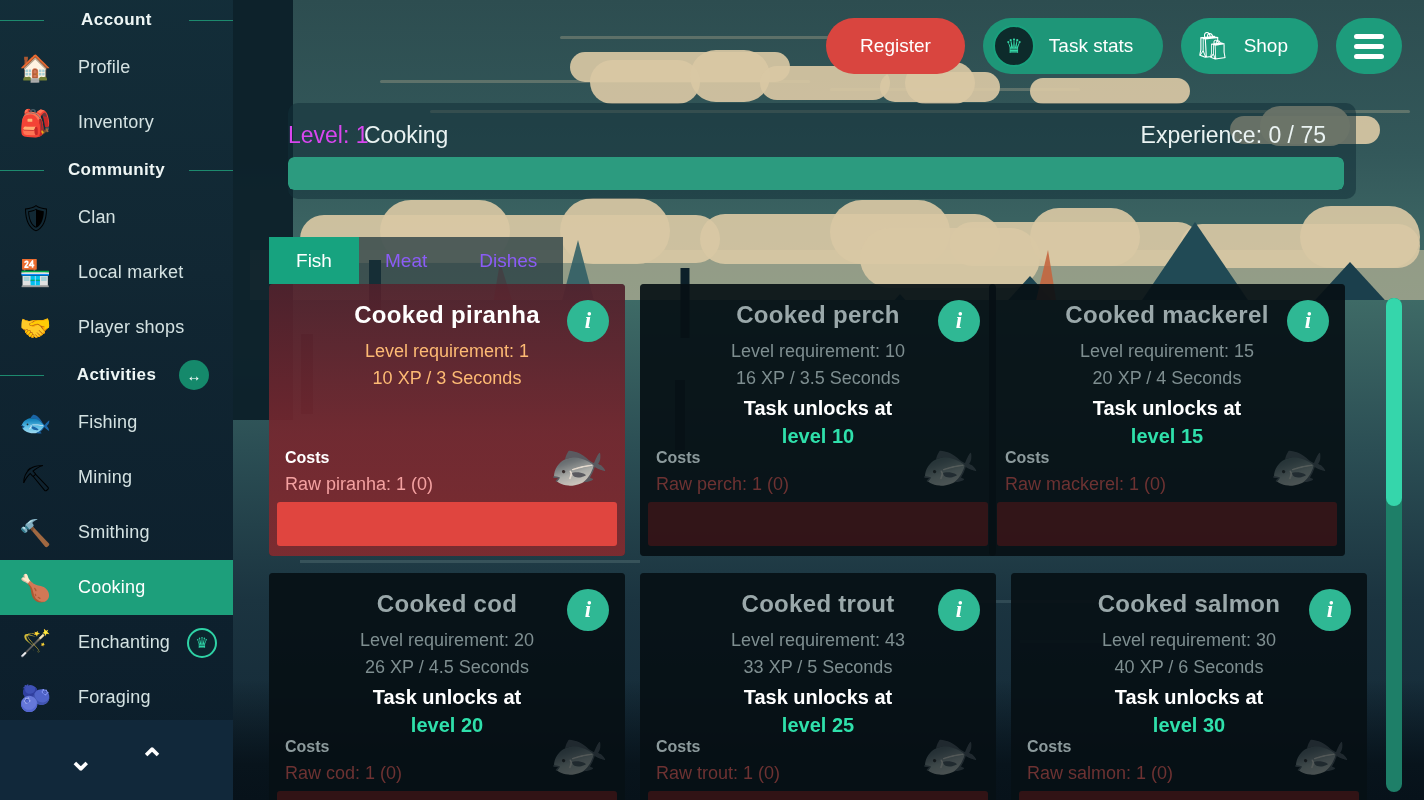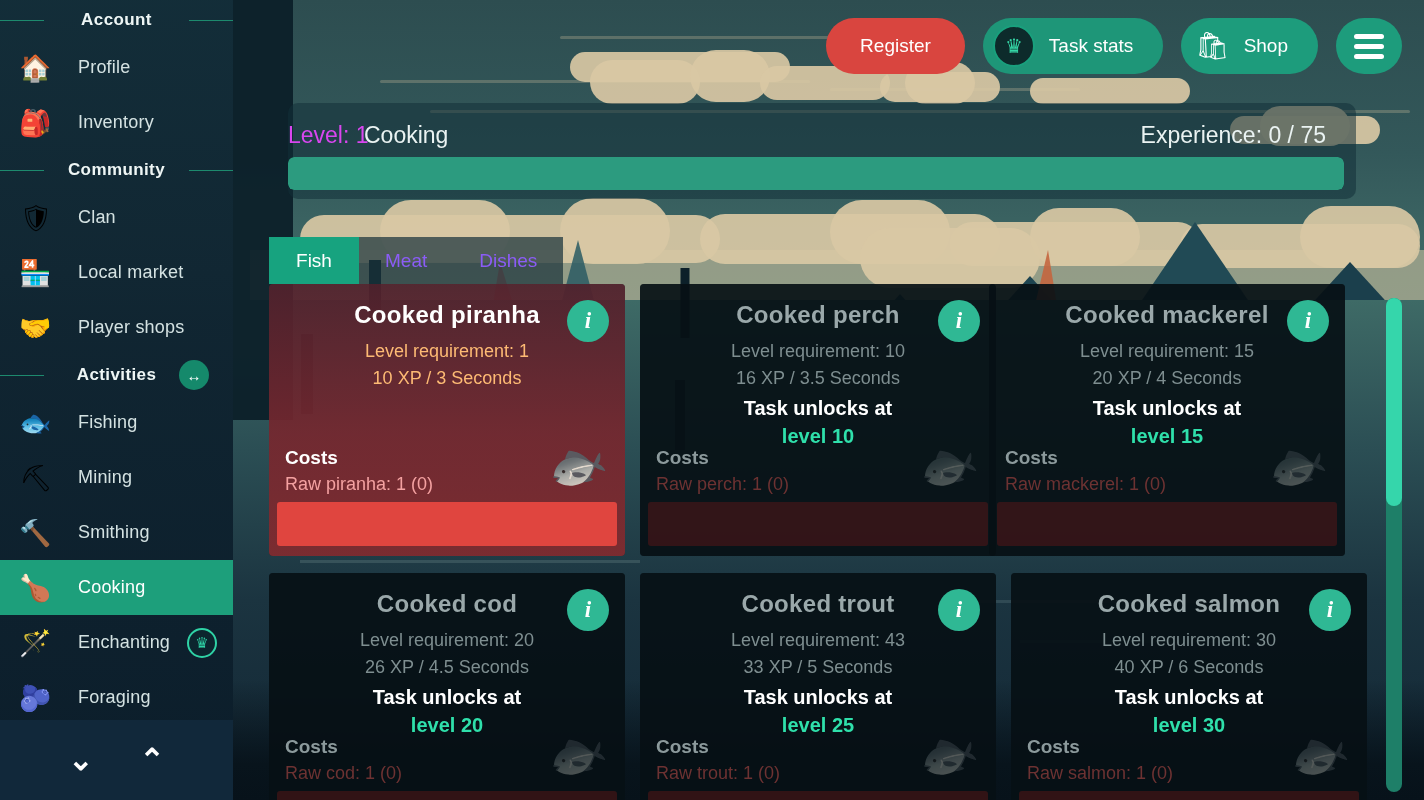--- a/index.html
+++ b/index.html
@@ -213,21 +213,21 @@
   .info-btn {
     position: absolute; right: 16px; top: 16px;
     width: 42px; height: 42px; border-radius: 50%;
     background: #2fb894; color: #ffffff;
     display: flex; align-items: center; justify-content: center;
     font-size: 23px; font-weight: bold; font-style: italic;
     font-family: "Liberation Serif", serif;
     cursor: pointer;
   }
   .costs-block { position: absolute; left: 16px; bottom: 58px; }
-  .costs-title { font-size: 19px; font-weight: bold; line-height: 27px; }
+  .costs-title { font-size: 16px; font-weight: bold; line-height: 27px; }
   .card.affordable .costs-title { color: #ffffff; }
   .card.locked .costs-title { color: #8c9a9c; }
   .cost-line { font-size: 18px; line-height: 27px; }
   .card.affordable .cost-line { color: #f4a1a1; }
   .card.locked .cost-line { color: #6d3232; }
   .card-progress {
     position: absolute; left: 8px; right: 8px; bottom: 10px; height: 44px;
     border-radius: 3px;
   }
   .card.affordable .card-progress { background: #e0453f; }

